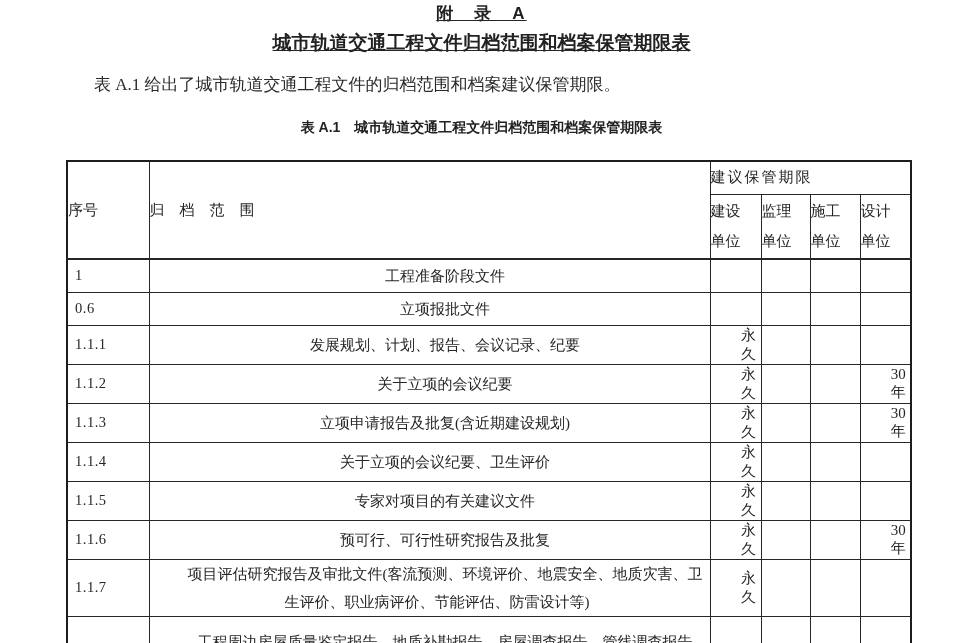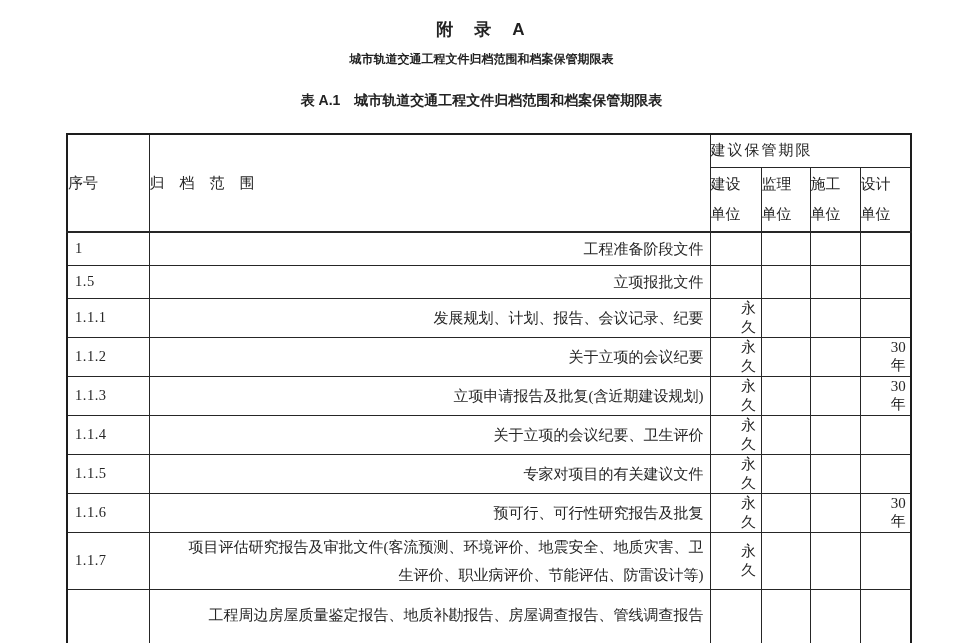--- a/index.html
+++ b/index.html
@@ -5,28 +5,28 @@
   * { margin:0; padding:0; box-sizing:border-box; }
   html,body { background:#ffffff; }
   body {
     width:963px; height:643px; overflow:hidden;
     font-family:"Liberation Serif","DejaVu Serif",serif;
     color:#262626;
   }
   .page {
     position:relative; width:963px; height:643px; overflow:hidden; background:#fff;
   }
-  .doc-head { padding-top:20px; }
+  .doc-head { padding-top:4px;text-decoration:underline; }
   .t-bold {
     font-family:"Liberation Sans","DejaVu Sans",sans-serif;
     font-weight:700; text-align:center; color:#222;
   }
   .appendix-label   { font-size:17px; line-height:20px; letter-spacing:2px; }
   .appendix-type    { font-size:15.5px; line-height:20px; margin-top:10px; }
-  .appendix-title   { font-size:12px; line-height:20px; margin-top:9px; }
+  .appendix-title   { font-size:19px; line-height:20px; margin-top:9px; }
   .intro-paragraph {
     margin-top:21px; padding:0 60px; text-indent:2em;
     font-size:17px; line-height:22px; color:#2a2a2a;
   }
   .table-caption {
     margin-top:21px; font-size:14px; line-height:20px;
   }
   table.archive-table {
     margin-left:66px; margin-top:23px; width:844px;
     border-collapse:collapse; table-layout:fixed;
@@ -44,37 +44,38 @@
   .archive-table thead th.retention-group { letter-spacing:2px; border-bottom-width:1px; }
   .archive-table thead tr.head-units th { line-height:30px; border-bottom-width:2px;margin-left:48px; }
   .archive-table th.seq-h, .archive-table th.scope-h { border-bottom-width:2px; }
   .archive-table tbody tr { height:33px; }
   .archive-table td.seq {
     padding-left:7px; text-align:left; vertical-align:middle;
     font-size:14.5px; letter-spacing:0.5px;
   }
   .archive-table td.scope {
     padding-left:21px; padding-right:6px; text-indent:16px;
-    text-align:right; vertical-align:middle; line-height:28px;
+    text-align:center; vertical-align:middle; line-height:28px;
   }
   .archive-table td.val { text-align:center; vertical-align:middle;padding-left:26px; }
   
   .archive-table tbody tr:last-child td { height:64px; vertical-align:top; padding-top:11px; }
   .archive-table tbody tr:last-child td.seq { padding-top:15px; }
 </style>
 </head>
 <body>
 
 <div class="page">
 
   <div class="doc-head">
     <div class="t-bold appendix-label">附　录　A</div>
     <div class="t-bold appendix-title">城市轨道交通工程文件归档范围和档案保管期限表</div>
   </div>
 
+  <p class="intro-paragraph">表 A.1 给出了城市轨道交通工程文件的归档范围和档案建议保管期限。</p>
 
   <div class="t-bold table-caption">表 A.1　城市轨道交通工程文件归档范围和档案保管期限表</div>
 
   <table class="archive-table">
     <colgroup>
       <col style="width:82px">
       <col style="width:561px">
       <col style="width:51px">
       <col style="width:49px">
       <col style="width:50px">
@@ -96,21 +97,21 @@
     <tbody>
         <tr>
           <td class="seq">1</td>
           <td class="scope">工程准备阶段文件</td>
           <td class="val"></td>
           <td class="val"></td>
           <td class="val"></td>
           <td class="val"></td>
         </tr>
         <tr>
-          <td class="seq">1.5</td>
+          <td class="seq">0.6</td>
           <td class="scope">立项报批文件</td>
           <td class="val"></td>
           <td class="val"></td>
           <td class="val"></td>
           <td class="val"></td>
         </tr>
         <tr>
           <td class="seq">1.1.1</td>
           <td class="scope">发展规划、计划、报告、会议记录、纪要</td>
           <td class="val">永久</td>

